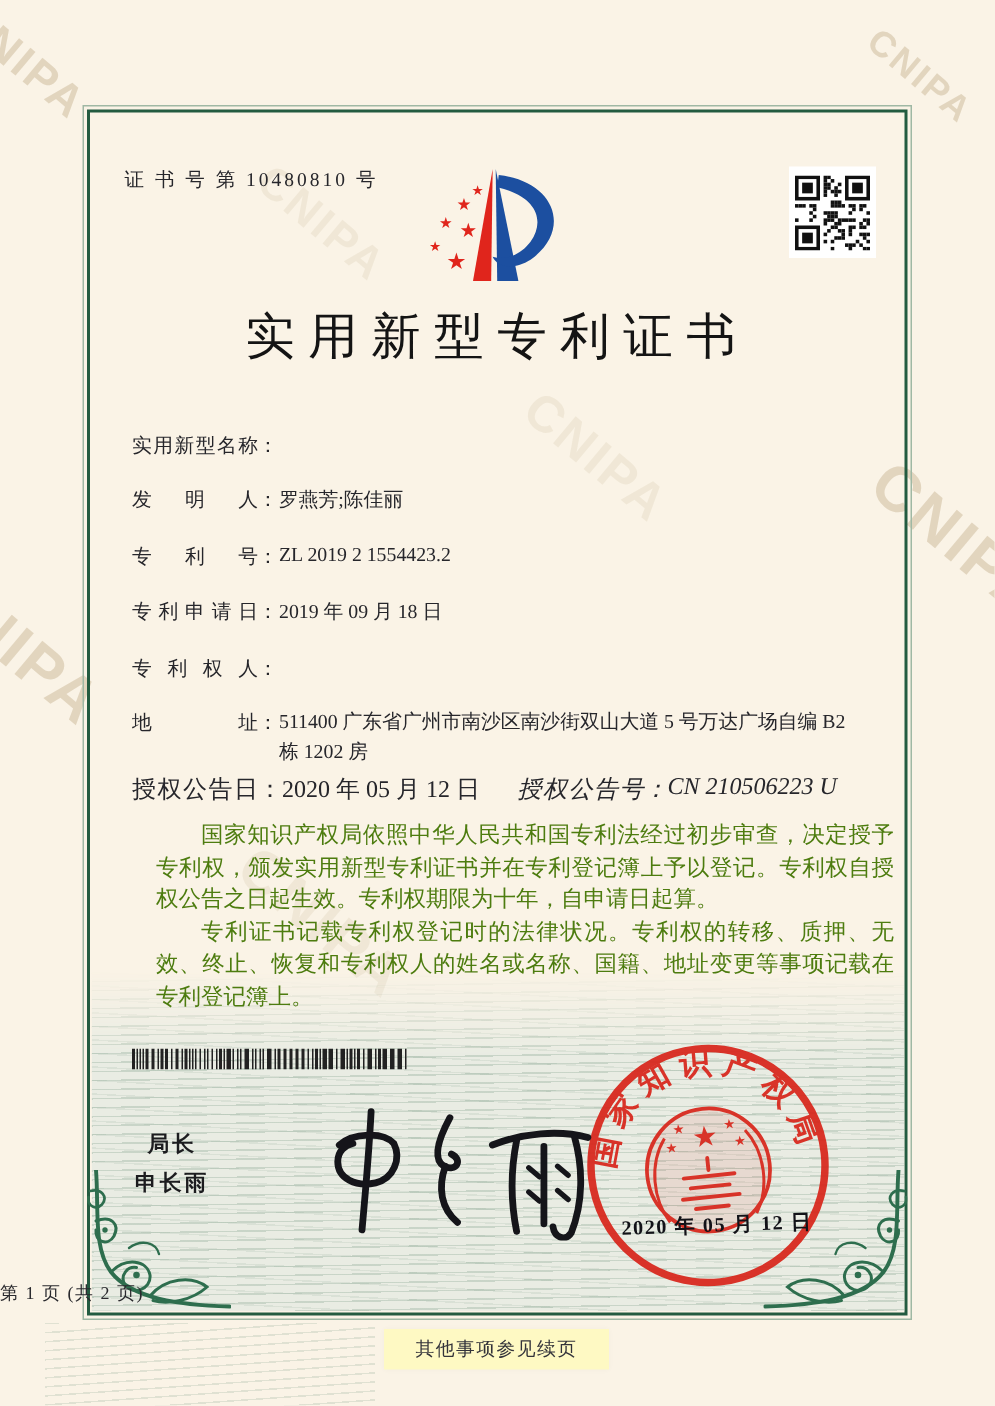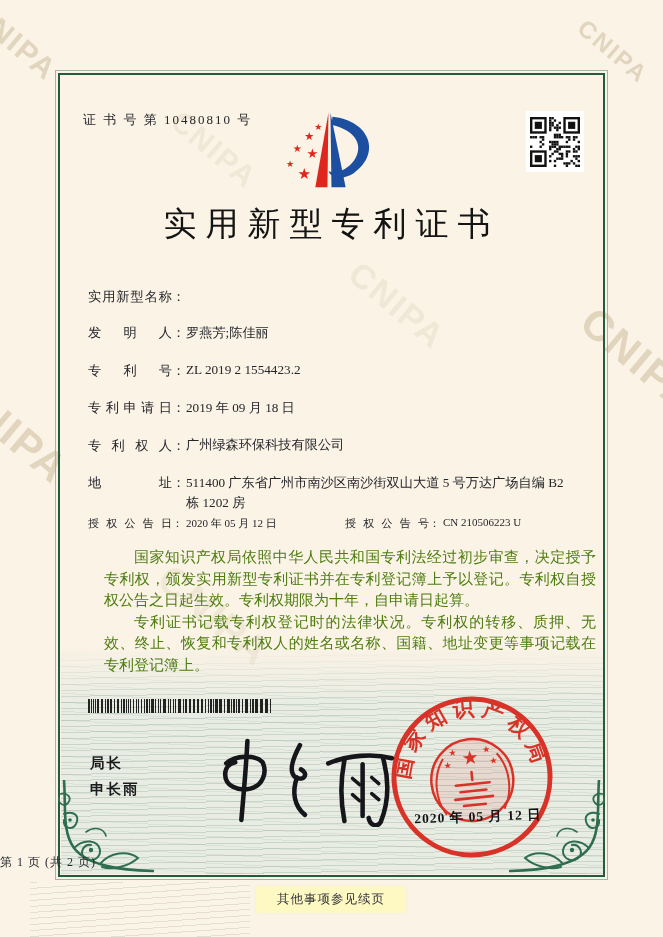--- a/index.html
+++ b/index.html
@@ -41,23 +41,23 @@
   }
   
   .fields{position:absolute;left:88px;top:288px;width:495px;font-size:13.2px;z-index:5;}
   .frow{margin-bottom:19px;line-height:17px;display:flex;align-items:flex-start;}
   .flabel{
     display:inline-block;width:84px;text-align:justify;text-align-last:justify;
     flex:0 0 84px;color:#26262b;
   }
   .fcolon{flex:0 0 14px;}
   .fvalue{display:inline-block;max-width:385px;line-height:20px;margin-top:-1.5px;}
-  .grant-row{position:absolute;left:88px;top:516px;width:495px;font-size:11px;z-index:5;display:flex;}
+  .grant-row{position:absolute;left:88px;top:516px;width:495px;font-size:16px;z-index:5;display:flex;}
   .grant-left{display:flex;width:257px;}
-  .grant-right{display:flex;}
+  .grant-right{display:flex;font-style:italic;}
   
   .paras{
     position:absolute;left:104px;top:547px;width:492px;font-size:15px;
     line-height:21.5px;text-align:justify;color:#4d7c0f;z-index:5;
   }
   .paras p{margin:0;text-indent:2em;}
   
   .band{
     position:absolute;left:61px;top:648px;width:542px;height:226px;z-index:3;
     background-color:#e9ece3;
@@ -68,21 +68,21 @@
     mask-image:linear-gradient(180deg, rgba(0,0,0,0) 0, #000 55px);
   }
   .corner{position:absolute;width:96px;height:96px;z-index:4;}
   .corner.bl{left:58px;top:780px;}
   .corner.br{left:509px;top:780px;transform:scaleX(-1);}
   
   .barcode{position:absolute;left:88px;top:699px;width:186px;height:14px;z-index:5;}
   .chief{
     position:absolute;left:90px;top:750px;z-index:5;
     font-family:"Liberation Sans","DejaVu Sans",sans-serif;
-    font-size:14.5px;color:#1c1c1f;line-height:26px;font-weight:600;letter-spacing:2px;
+    font-size:14.5px;color:#1c1c1f;line-height:26px;font-weight:600;letter-spacing:2px;text-align:center;
   }
   .signature{position:absolute;left:213px;top:731px;width:182px;height:96px;z-index:6;}
   .seal{position:absolute;left:387px;top:692px;width:170px;height:170px;z-index:5;
         transform:rotate(-6deg);opacity:.93;}
   .seal-date{
     position:absolute;left:403px;top:808px;width:150px;text-align:center;z-index:6;
     font-size:13.5px;font-weight:bold;letter-spacing:1px;color:#121218;
     transform:rotate(-2deg);
   }
   .page-num{
@@ -282,21 +282,20 @@
       <span class="fvalue">ZL 2019 2 1554423.2</span>
   </div>
   <div class="frow">
     <span class="flabel">专利申请日</span>
       <span class="fcolon">：</span>
       <span class="fvalue">2019 年 09 月 18 日</span>
   </div>
   <div class="frow">
     <span class="flabel">专利权人</span>
       <span class="fcolon">：</span>
-      <span class="fvalue">广州绿森环保科技有限公司</span>
   </div>
   <div class="frow">
     <span class="flabel">地址</span>
       <span class="fcolon">：</span>
       <span class="fvalue">511400 广东省广州市南沙区南沙街双山大道 5 号万达广场自编 B2 栋 1202 房</span>
   </div>
 </div>
 
 <div class="grant-row">
   <div class="grant-left">

